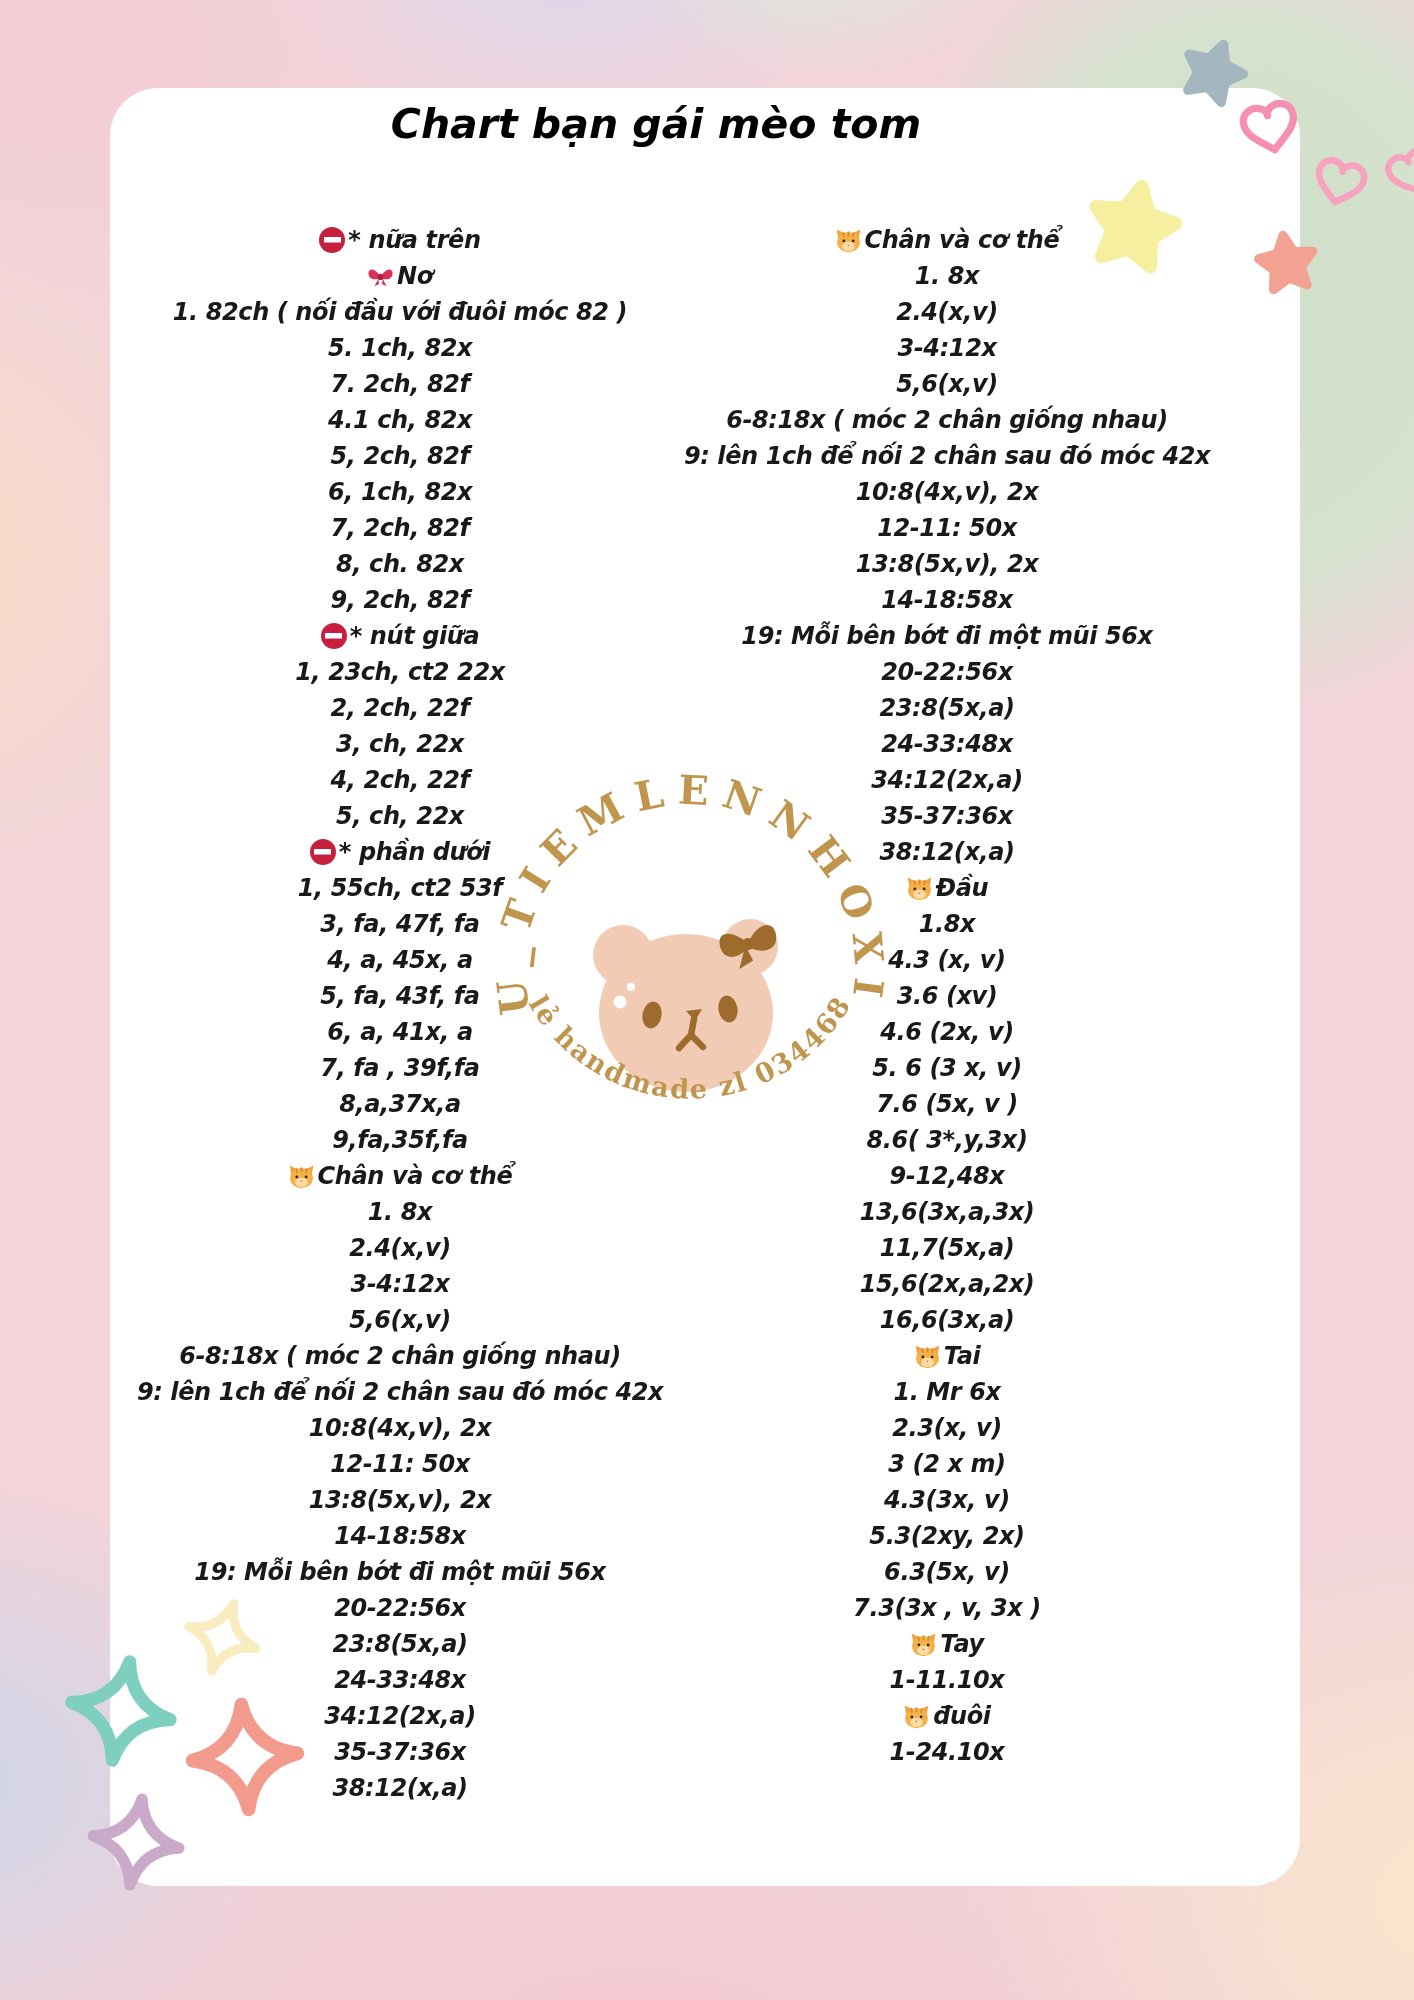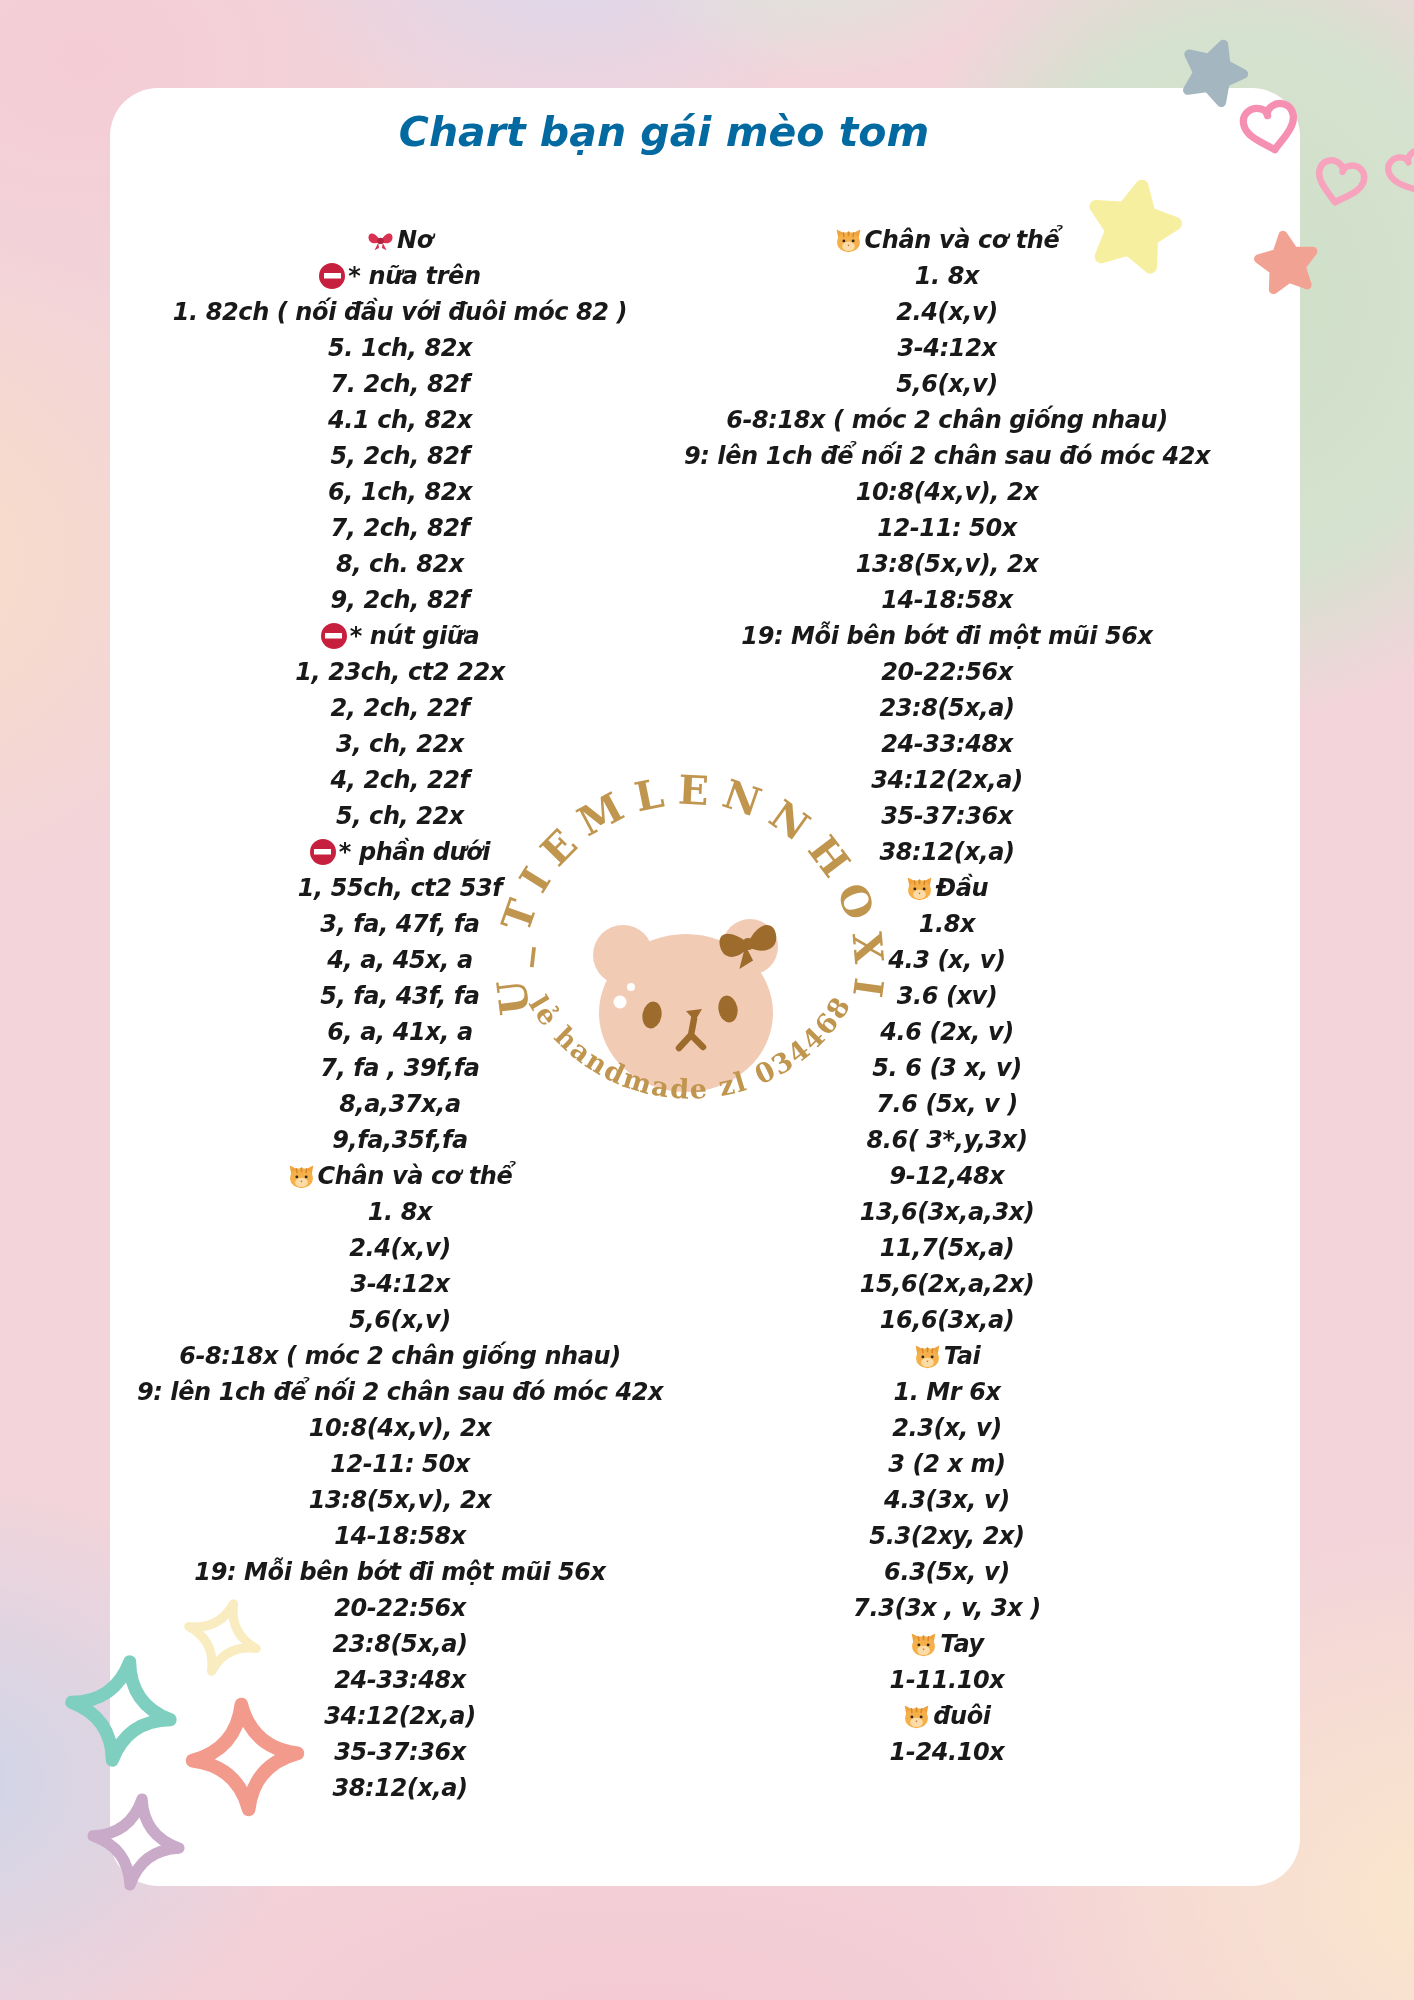--- a/index.html
+++ b/index.html
@@ -15,23 +15,23 @@
       radial-gradient(520px 420px at -4% 89%, #cdd5e9 0%, rgba(205,213,233,0) 70%),
       radial-gradient(700px 520px at 104% 95%, #fbe7cb 0%, rgba(251,231,203,0) 72%),
       radial-gradient(1000px 420px at 45% 102%, #f4c9d3 0%, rgba(244,201,211,0) 75%),
       radial-gradient(500px 380px at 6% 3%, #f4ccd6 0%, rgba(244,204,214,0) 70%);
   }
   .card{
     position:absolute;left:110px;top:88px;width:1190px;height:1798px;
     background:#ffffff;border-radius:48px;z-index:1;
   }
   .title{
-    position:absolute;left:0;top:12px;width:1092px;margin:8px;
+    position:absolute;left:0;top:12px;width:1092px;margin:0;
     text-align:center;font-size:41px;font-weight:bold;font-style:italic;
-    color:#0369a1;letter-spacing:0;
+    color:#000000;letter-spacing:0;
   }
   .col{position:absolute;top:134px;width:500px;z-index:4;}
   .col-left{left:40px;}
   .col-right{left:587px;}
   .line{
     display:flex;justify-content:center;align-items:center;height:36px;
     font-style:italic;font-weight:bold;font-size:24px;letter-spacing:-0.4px;
     color:#191919;white-space:nowrap;
   }
   .ic{width:27px;height:27px;flex:0 0 auto;margin-right:3px;display:inline-flex;}
@@ -47,34 +47,34 @@
 </style>
 </head>
 <body>
 
 <div class="page">
 
   <div class="card">
     <h1 class="title">Chart bạn gái mèo tom</h1>
     <div class="col col-left">
         <div class="line">
+          <span class="ic ic-no-entry"></span>
+          <span>* nữa trên</span>
+        </div>
+        <div class="line">
           <span class="ic ic-bow">
             <svg viewBox="0 0 36 32">
               <path d="M17,15 C10,4 2,5 2,12 C2,19 10,22 17,18 Z" fill="#d93054"></path>
               <path d="M19,15 C26,4 34,5 34,12 C34,19 26,22 19,18 Z" fill="#d93054"></path>
               <path d="M15,19 L10,29 L16,26 Z" fill="#d93054"></path>
               <path d="M21,19 L26,29 L20,26 Z" fill="#d93054"></path>
               <circle cx="18" cy="16.5" r="4.2" fill="#b2223f"></circle>
             </svg>
           </span>
           <span>Nơ</span>
-        </div>
-        <div class="line">
-          <span class="ic ic-no-entry"></span>
-          <span>* nữa trên</span>
         </div>
         <div class="line">
           <span>1. 82ch ( nối đầu với đuôi móc 82 )</span>
         </div>
         <div class="line">
           <span>5. 1ch, 82x</span>
         </div>
         <div class="line">
           <span>7. 2ch, 82f</span>
         </div>

